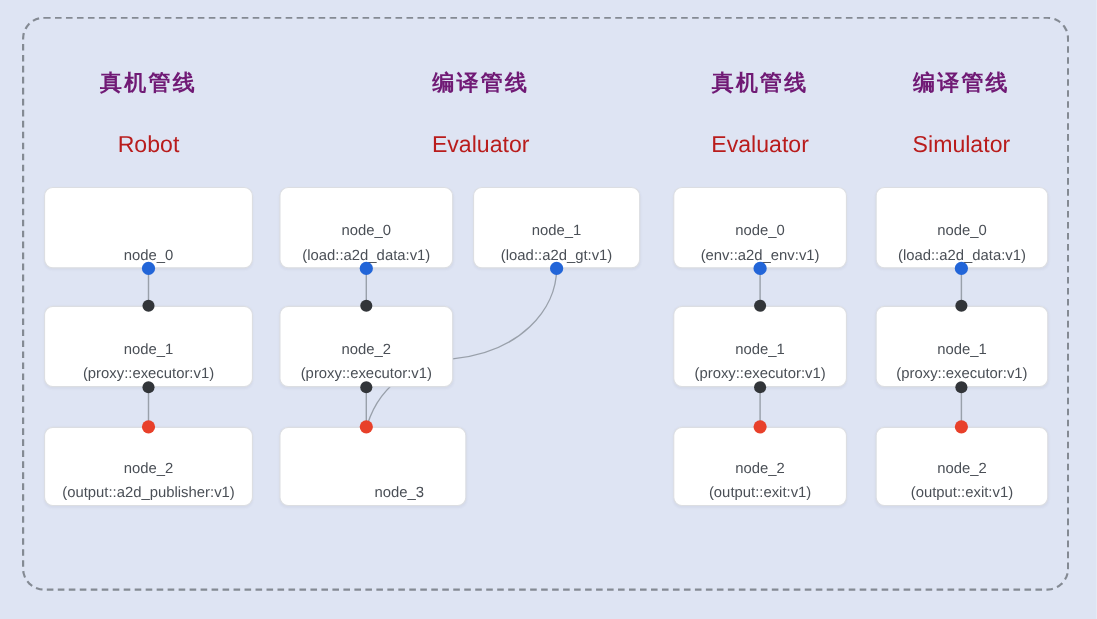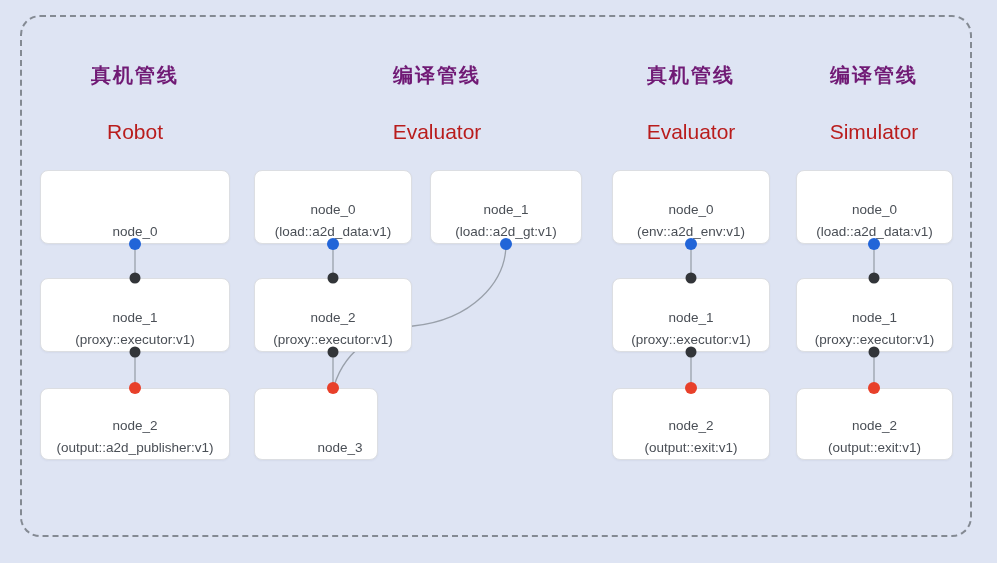--- a/index.html
+++ b/index.html
@@ -132,21 +132,21 @@
     <div class="node-type">(load::a2d_data:v1)</div>
   </div>
   <div class="node" style="left:430px; top:170px; width:152px;">
     <div class="node-name">node_1</div>
     <div class="node-type">(load::a2d_gt:v1)</div>
   </div>
   <div class="node" style="left:254px; top:278px; width:158px;">
     <div class="node-name">node_2</div>
     <div class="node-type">(proxy::executor:v1)</div>
   </div>
-  <div class="node" style="left:254px; top:388px; width:124px; height:72px;padding-left:48px;">
+  <div class="node" style="left:254px; top:388px; width:170px; height:72px;padding-left:48px;">
     <div class="node-name">node_3</div>
   </div>
 
   <div class="node" style="left:612px; top:170px; width:158px;">
     <div class="node-name">node_0</div>
     <div class="node-type">(env::a2d_env:v1)</div>
   </div>
   <div class="node" style="left:612px; top:278px; width:158px;">
     <div class="node-name">node_1</div>
     <div class="node-type">(proxy::executor:v1)</div>

